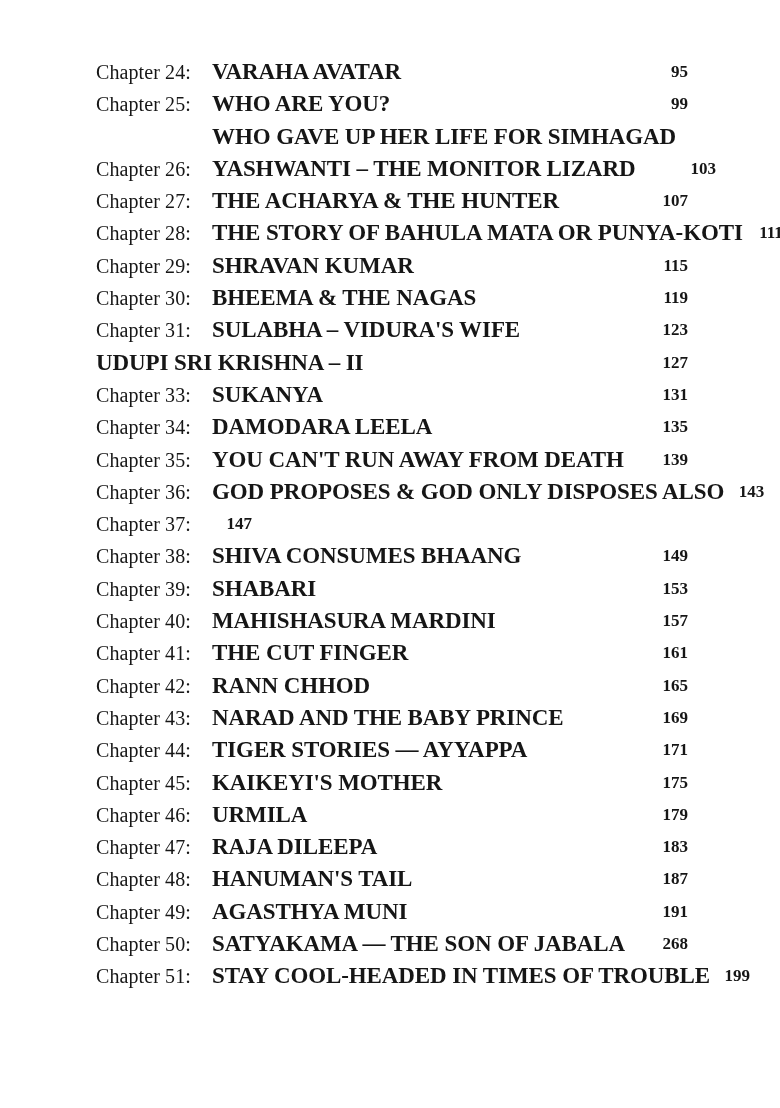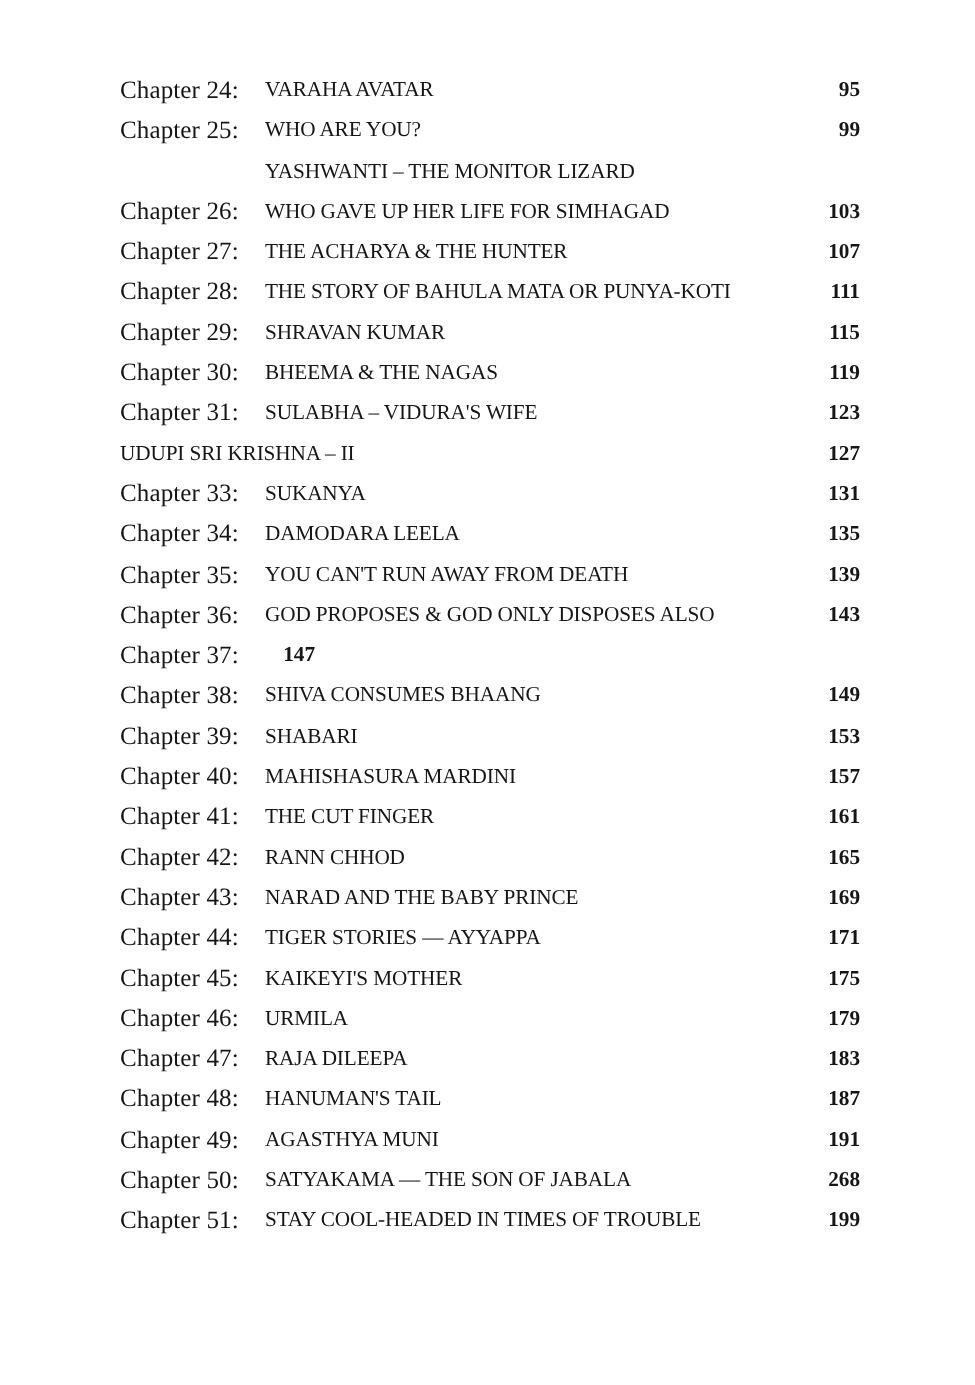--- a/index.html
+++ b/index.html
@@ -29,22 +29,22 @@
     }
     .label {
       width: 116px;
       flex: 0 0 116px;
       white-space: nowrap;
       font-weight: normal;
       letter-spacing: 0.1px;
     }
     .title {
       flex: 1 1 auto;
-      font-weight: normal;
-      font-size: 17px;
+      font-weight: bold;
+      font-size: 23px;
       letter-spacing: -0.1px;
       white-space: nowrap;
     }
     .title .line {
       display: block;
     }
     .page {
       flex: 0 0 auto;
       font-weight: bold;
       font-size: 17px;
@@ -66,22 +66,22 @@
     <div class="row">
       <span class="label">Chapter 25:</span>
       <span class="title">
         <span class="line">WHO ARE YOU?</span>
       </span>
       <span class="page">99</span>
     </div>
     <div class="row">
       <span class="label">Chapter 26:</span>
       <span class="title">
+        <span class="line">WHO GAVE UP HER LIFE FOR SIMHAGAD</span>
         <span class="line">YASHWANTI – THE MONITOR LIZARD</span>
-        <span class="line">WHO GAVE UP HER LIFE FOR SIMHAGAD</span>
       </span>
       <span class="page">103</span>
     </div>
     <div class="row">
       <span class="label">Chapter 27:</span>
       <span class="title">
         <span class="line">THE ACHARYA &amp; THE HUNTER</span>
       </span>
       <span class="page">107</span>
     </div>

